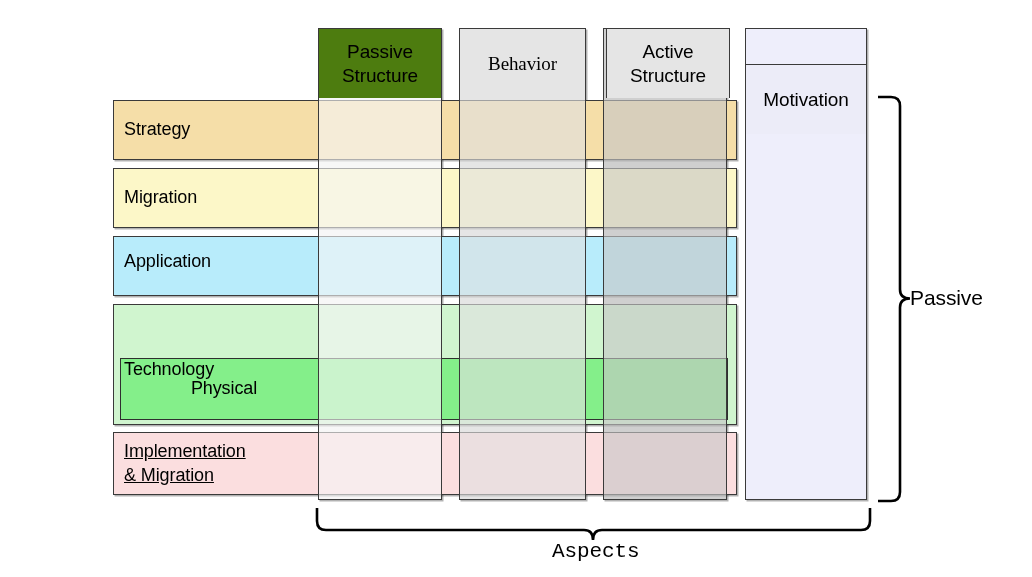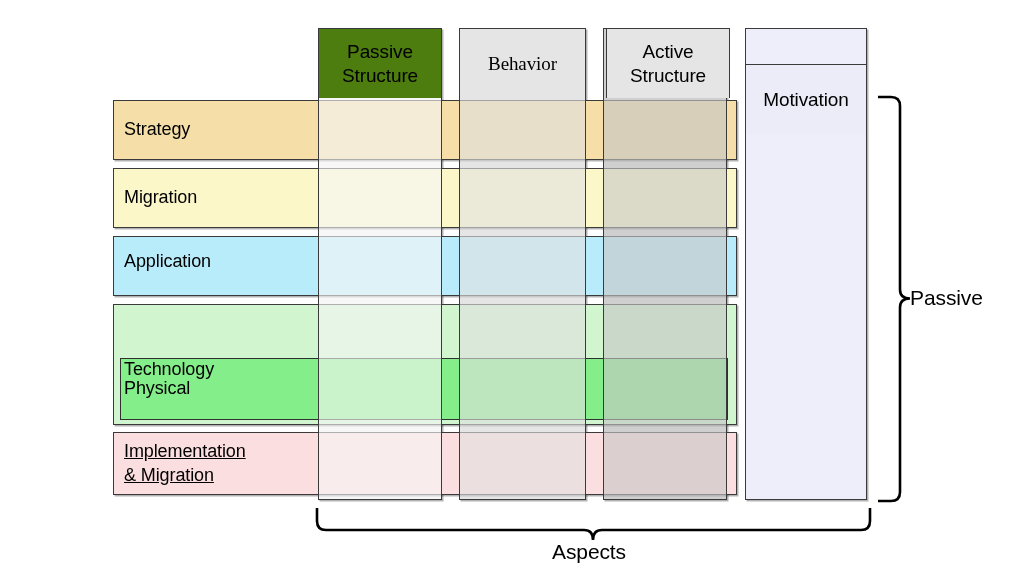--- a/index.html
+++ b/index.html
@@ -118,21 +118,21 @@
       <div style="position: absolute; box-sizing: border-box; left: 745px; top: 28px; width: 122px; height: 472px; background: rgb(238, 238, 251); border: 1.5px solid rgb(58, 58, 58); pointer-events: none;"></div>
     </div>
 
   <div id="layer-labels">
       <div class="layer-label" style="left: 124px; width: 190px; top: 100px; height: 60px;">Strategy</div>
       <div class="layer-label" style="left: 124px; width: 190px; top: 168px; height: 60px;">Migration</div>
       <div class="layer-label" style="left: 124px; width: 190px; top: 236px; height: 52px;">Application</div>
       <div class="layer-label" style="left: 124px; width: 190px; top: 304px; height: 40px; margin-top: 46px;">Technology</div>
       <div class="layer-label" style="left: 124px; width: 200px; top: 432px; height: 63px; text-decoration: underline;">Implementation
 &amp; Migration</div>
-      <div class="layer-label" style="left: 124px; width: 180px; top: 358px; height: 62px;">Physical</div>
+      <div class="layer-label" style="left: 134px; width: 180px; top: 358px; height: 62px; text-align: center;">Physical</div>
     </div>
 
   <div id="aspect-headers">
       <div style="position: absolute; box-sizing: border-box; left: 318px; top: 28px; width: 124px; height: 70px; background: #4d7c0f; border-left: 1.5px solid rgb(58, 58, 58); border-right: 1.5px solid rgb(58, 58, 58); border-top: 1.5px solid rgb(58, 58, 58);">
         <div class="aspect-head">Passive
 Structure</div>
       </div>
       <div style="position: absolute; box-sizing: border-box; left: 459px; top: 28px; width: 127px; height: 70px; background: #e5e5e5; border-left: 1.5px solid rgb(58, 58, 58); border-right: 1.5px solid rgb(58, 58, 58); border-top: 1.5px solid rgb(58, 58, 58); font-family: Liberation Serif, serif;">
         <div class="aspect-head">Behavior</div>
       </div>
@@ -146,15 +146,15 @@
     </div>
 
   <svg class="bracket-svg" id="layers-bracket" width="40" height="409" style="left: 878px; top: 96px;">
       <path d="M 0 1 L 13 1 Q 22 1 22 10 L 22 193.5 Q 22 202.5 32 202.5 Q 22 202.5 22 211.5 L 22 396 Q 22 405 13 405 L 0 405" class="bracket-path"></path>
     </svg>
   <div class="bracket-label" id="layers-bracket-label" style="left: 910px; top: 286px;">Passive</div>
 
   <svg class="bracket-svg" id="aspects-bracket" width="558" height="40" style="left: 316px; top: 508px;">
       <path d="M 1 0 L 1 13 Q 1 22 10 22 L 268 22 Q 277 22 277 32 Q 277 22 286 22 L 545 22 Q 554 22 554 13 L 554 0" class="bracket-path"></path>
     </svg>
-  <div class="bracket-label" id="aspects-bracket-label" style="left: 552px; top: 540px;">Aspects</div>
+  <div class="bracket-label" id="aspects-bracket-label" style="left: 552px; top: 540px; font-family: Liberation Mono, monospace;">Aspects</div>
 
 </div>
 
 </body></html>

